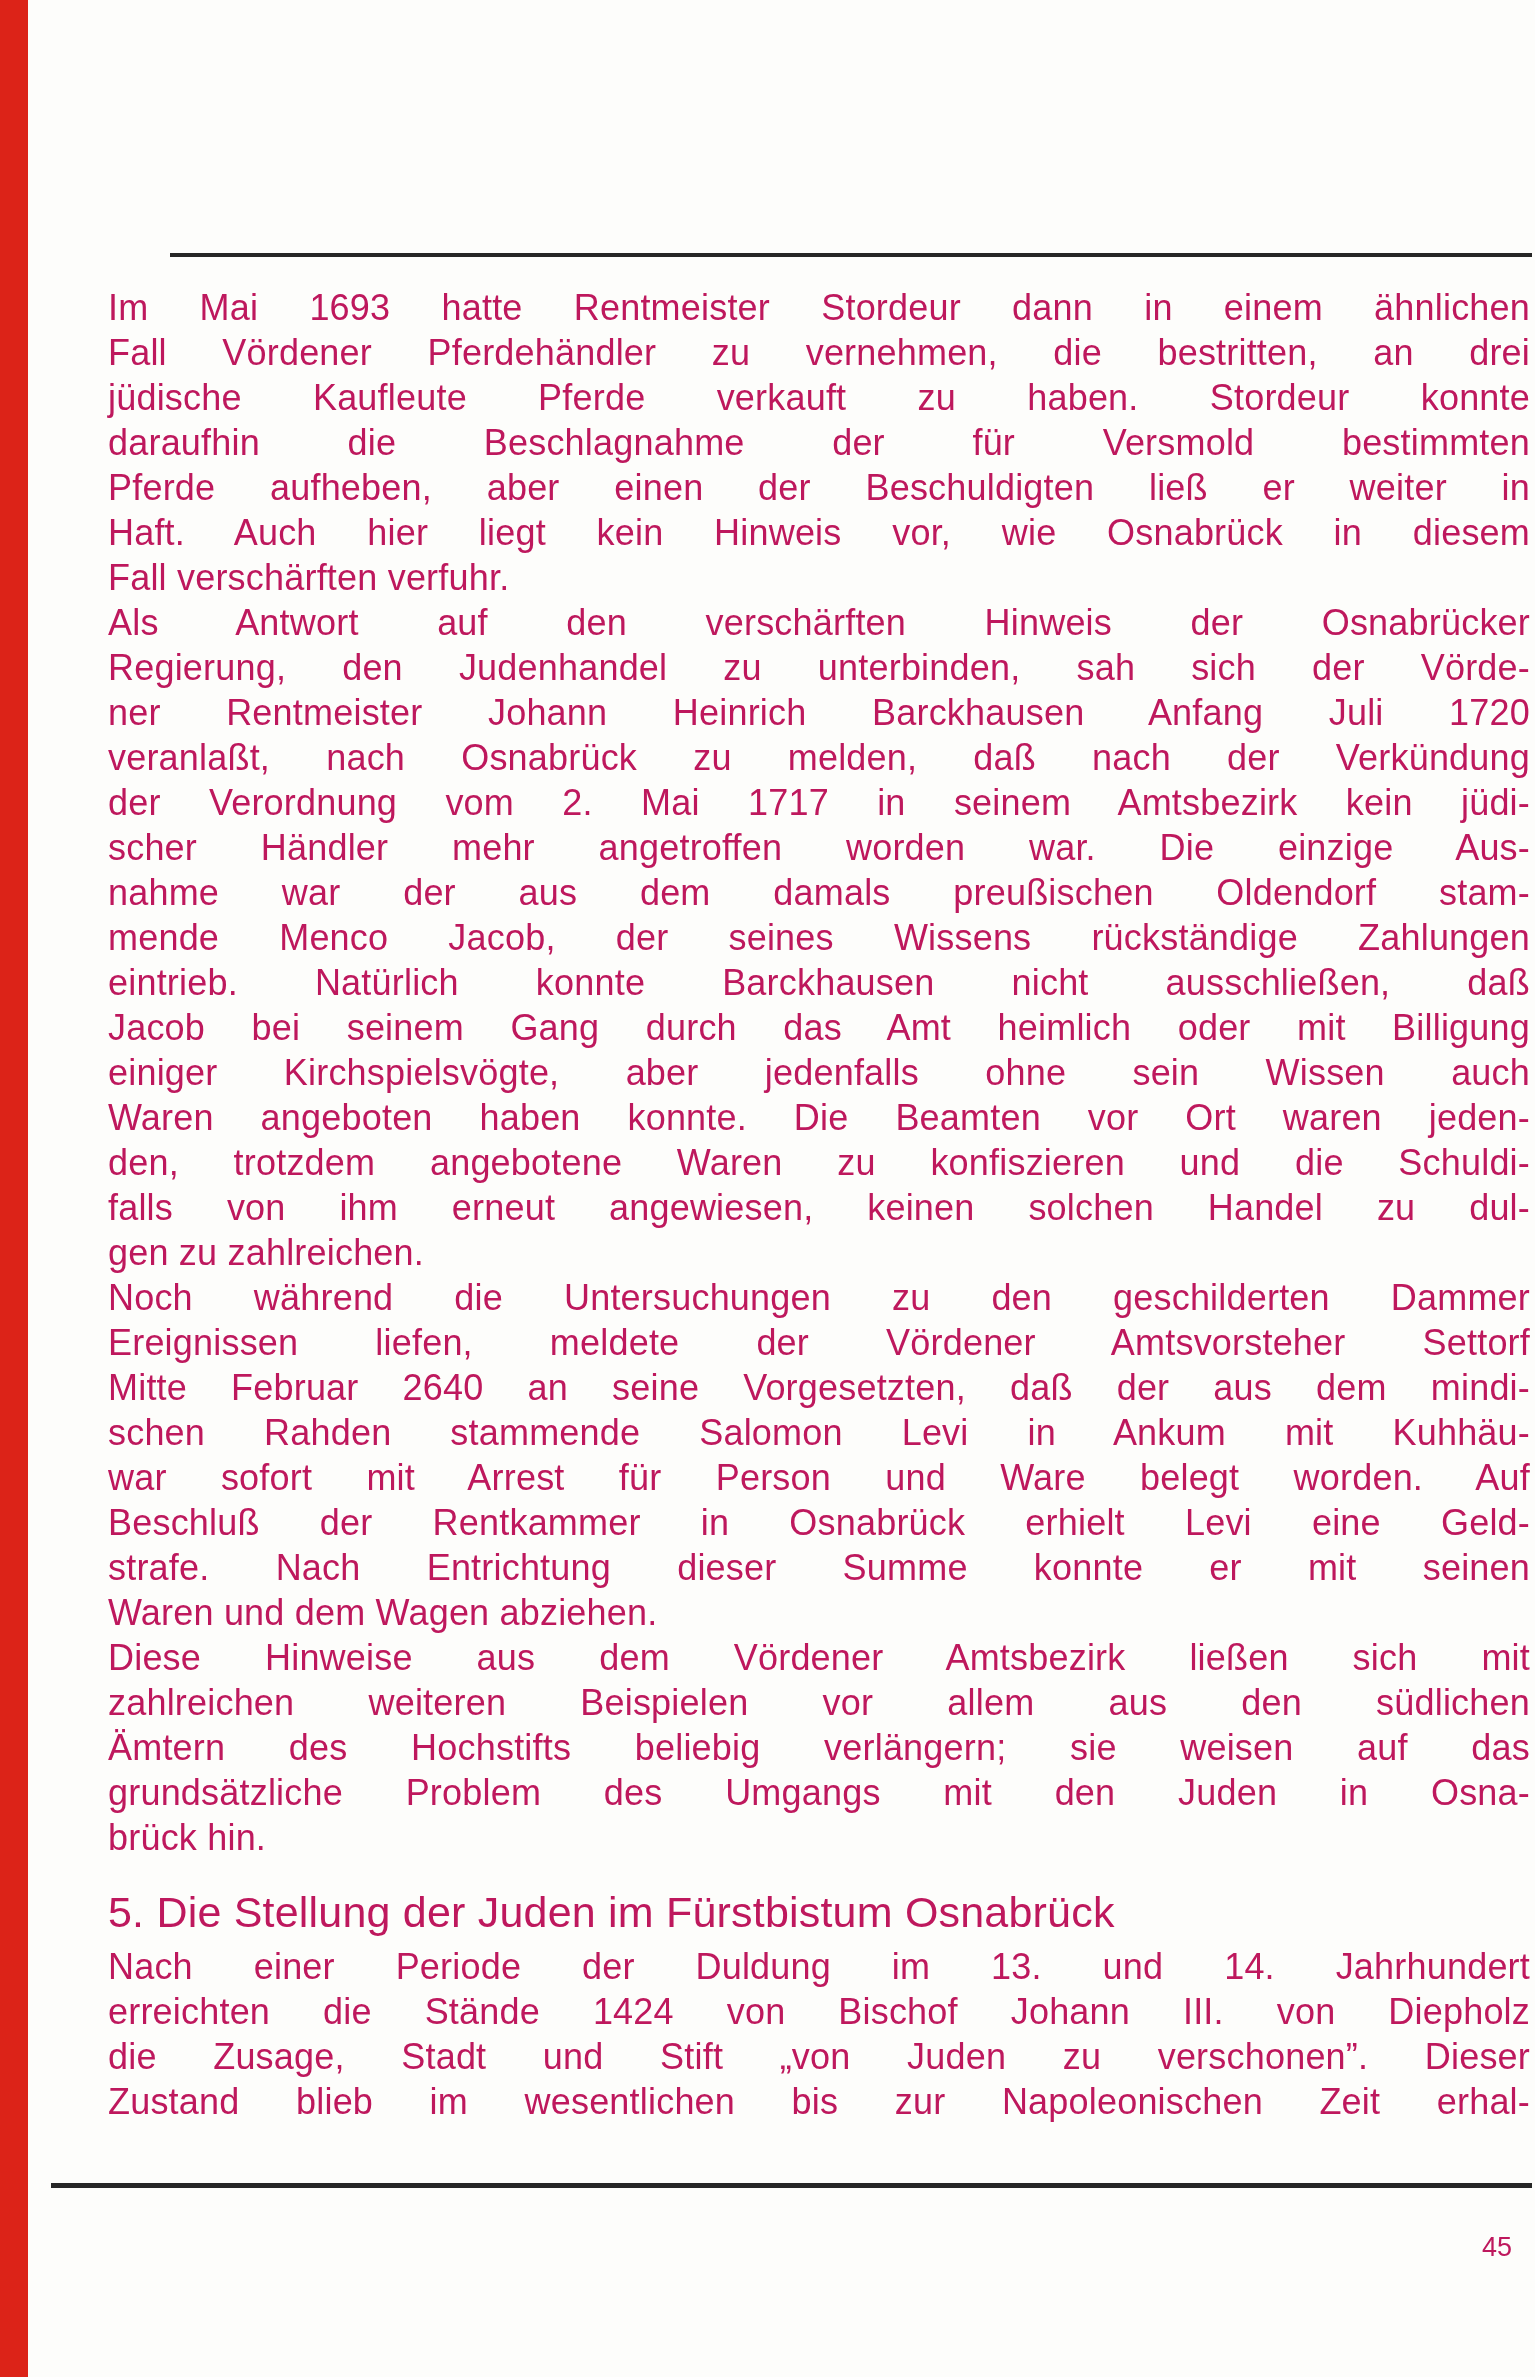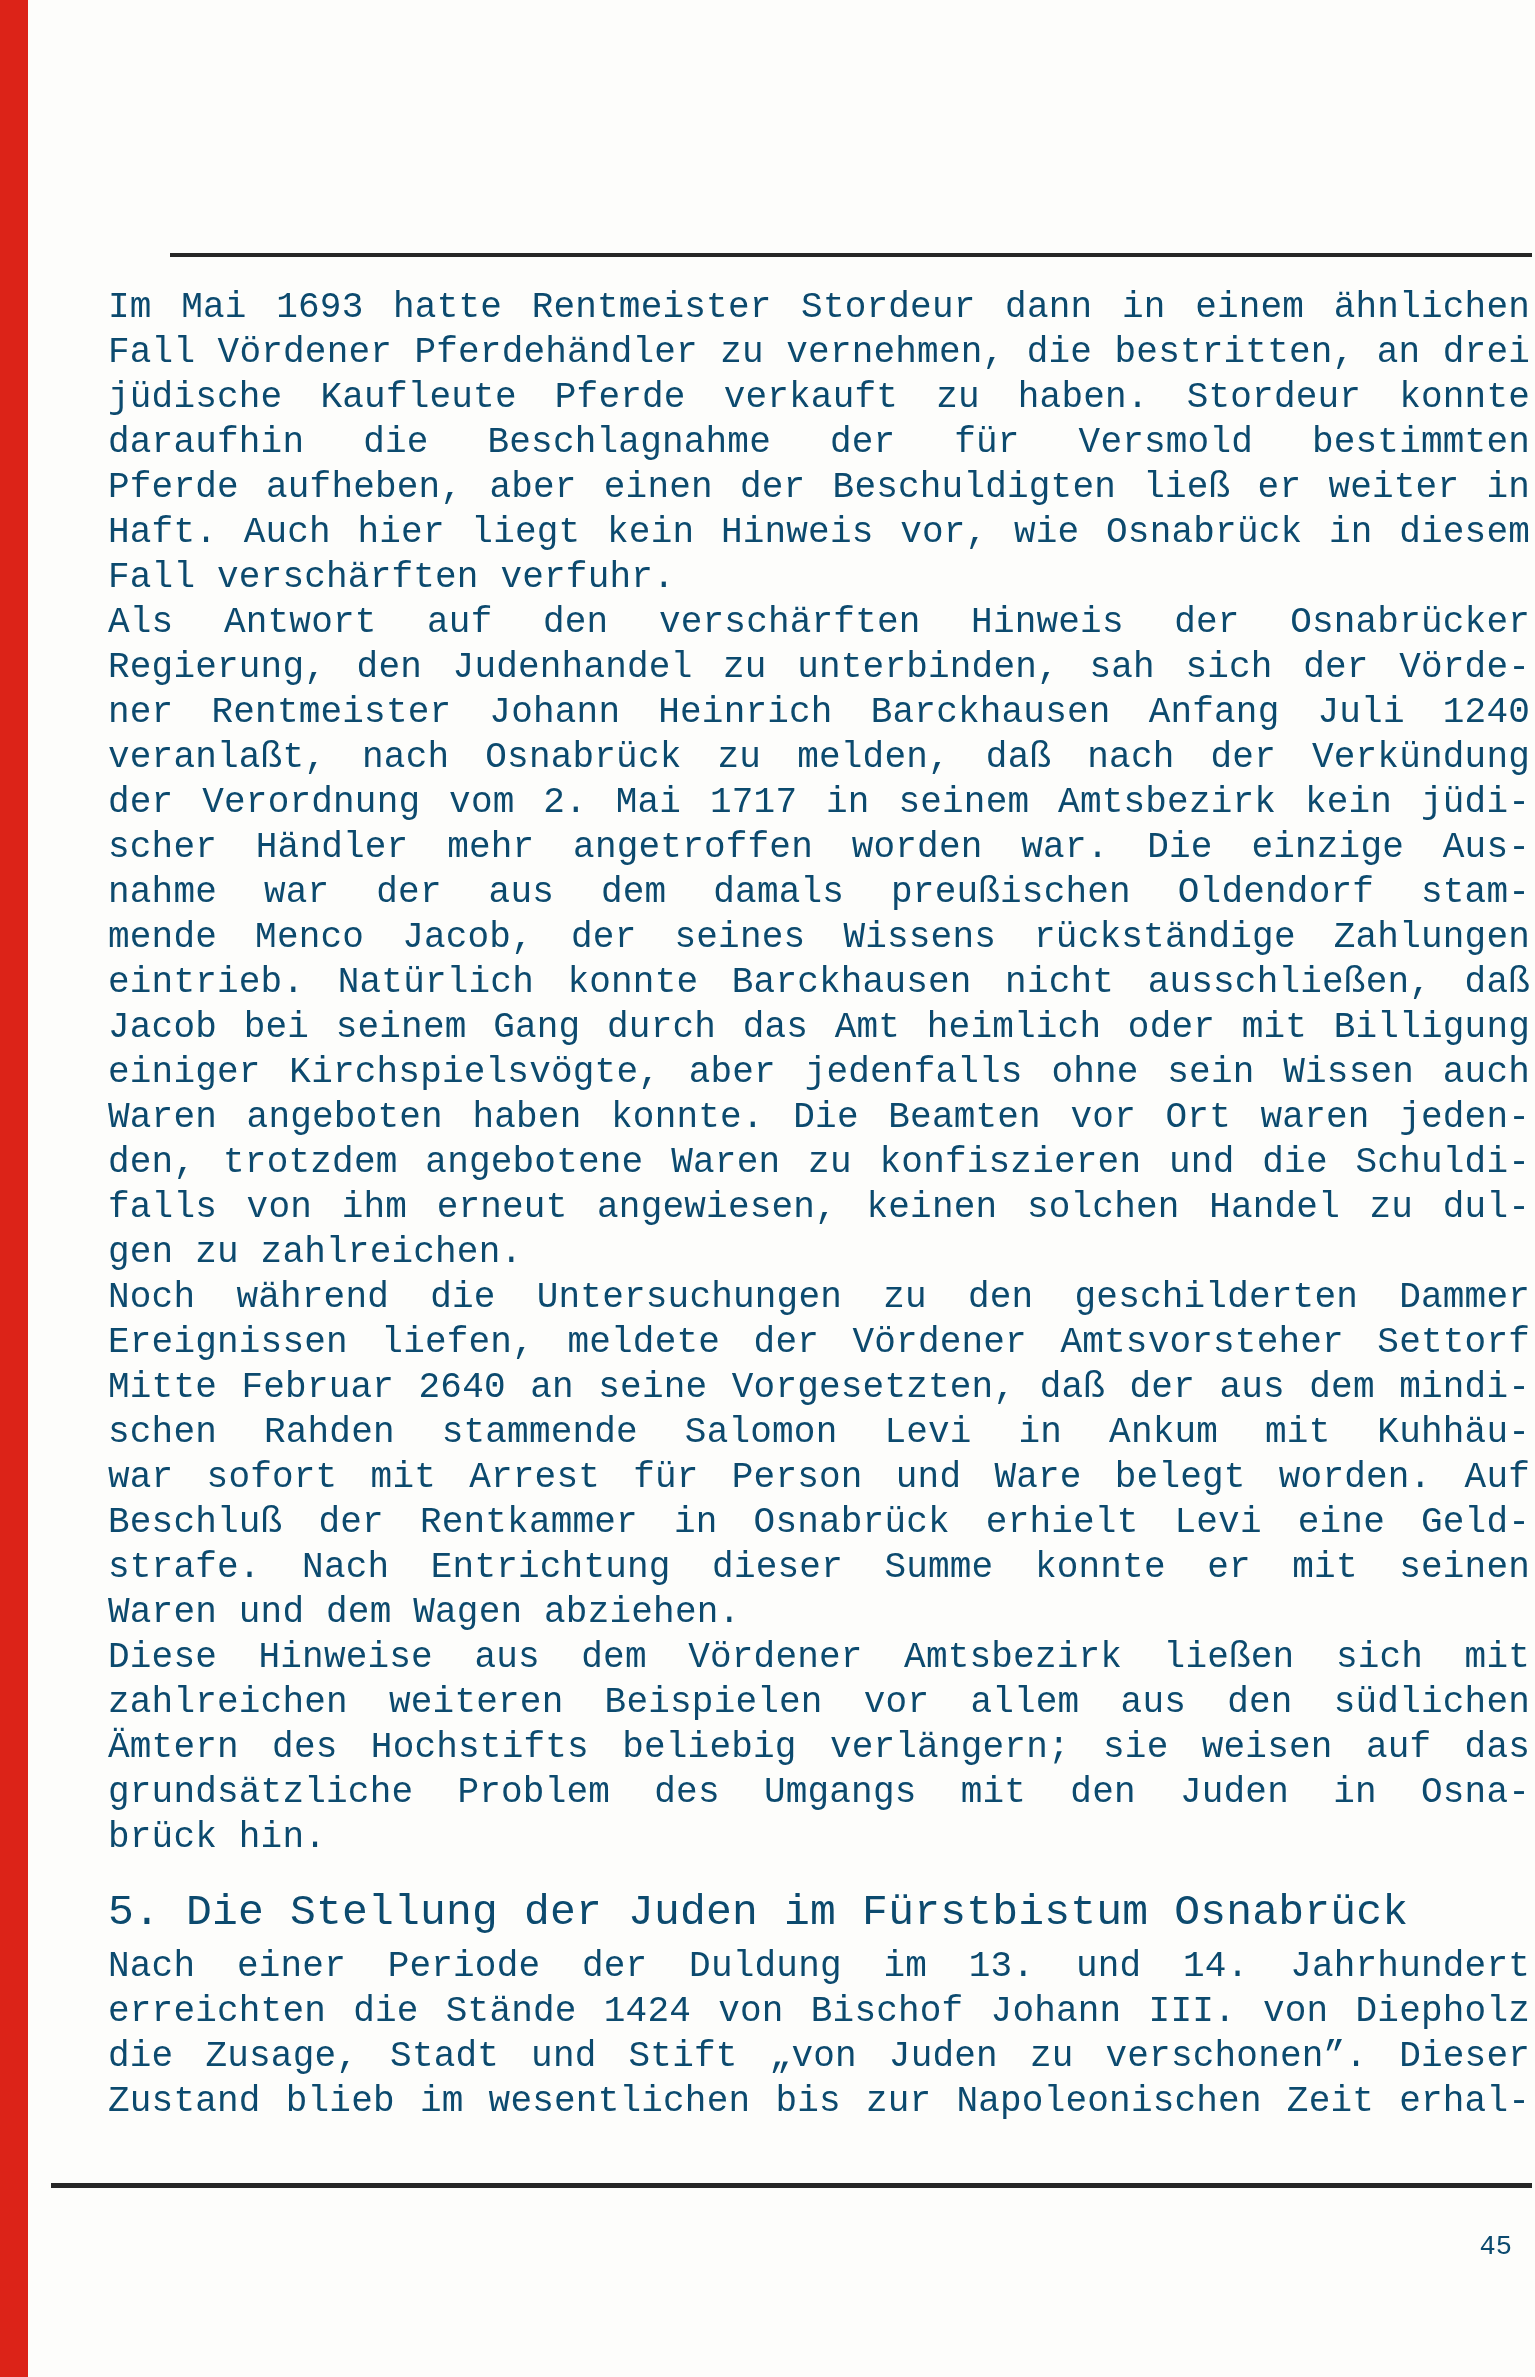--- a/index.html
+++ b/index.html
@@ -5,22 +5,22 @@
   html, body {
     margin: 0;
     padding: 0;
     background: #e9e9e7;
   }
   .page {
     position: relative;
     width: 1535px;
     height: 2377px;
     background: #fdfdfb;
-    font-family: Liberation Mono, monospace;
-    color: #0c4a6e;
+    font-family: Liberation Sans, sans-serif;
+    color: #be185d;
     overflow: hidden;
   }
   .red-stripe {
     position: absolute;
     left: 0;
     top: 0;
     width: 28px;
     height: 100%;
   }
   .rule {
@@ -86,21 +86,21 @@
         <div class="text-line">Fall Vördener Pferdehändler zu vernehmen, die bestritten, an drei</div>
         <div class="text-line">jüdische Kaufleute Pferde verkauft zu haben. Stordeur konnte</div>
         <div class="text-line">daraufhin die Beschlagnahme der für Versmold bestimmten</div>
         <div class="text-line">Pferde aufheben, aber einen der Beschuldigten ließ er weiter in</div>
         <div class="text-line">Haft. Auch hier liegt kein Hinweis vor, wie Osnabrück in diesem</div>
         <div class="text-line final">Fall verschärften verfuhr.</div>
       </div>
       <div class="paragraph">
         <div class="text-line">Als Antwort auf den verschärften Hinweis der Osnabrücker</div>
         <div class="text-line">Regierung, den Judenhandel zu unterbinden, sah sich der Vörde-</div>
-        <div class="text-line">ner Rentmeister Johann Heinrich Barckhausen Anfang Juli 1240</div>
+        <div class="text-line">ner Rentmeister Johann Heinrich Barckhausen Anfang Juli 1720</div>
         <div class="text-line">veranlaßt, nach Osnabrück zu melden, daß nach der Verkündung</div>
         <div class="text-line">der Verordnung vom 2. Mai 1717 in seinem Amtsbezirk kein jüdi-</div>
         <div class="text-line">scher Händler mehr angetroffen worden war. Die einzige Aus-</div>
         <div class="text-line">nahme war der aus dem damals preußischen Oldendorf stam-</div>
         <div class="text-line">mende Menco Jacob, der seines Wissens rückständige Zahlungen</div>
         <div class="text-line">eintrieb. Natürlich konnte Barckhausen nicht ausschließen, daß</div>
         <div class="text-line">Jacob bei seinem Gang durch das Amt heimlich oder mit Billigung</div>
         <div class="text-line">einiger Kirchspielsvögte, aber jedenfalls ohne sein Wissen auch</div>
         <div class="text-line">Waren angeboten haben konnte. Die Beamten vor Ort waren jeden-</div>
         <div class="text-line">den, trotzdem angebotene Waren zu konfiszieren und die Schuldi-</div>

